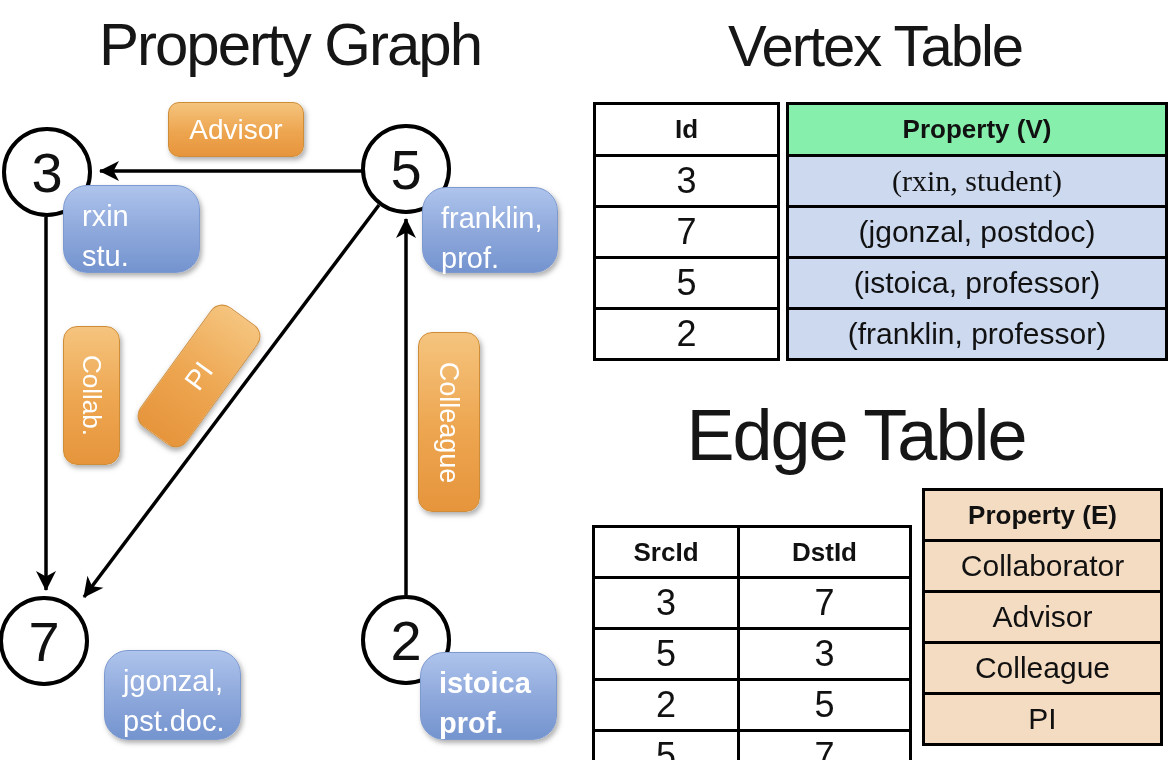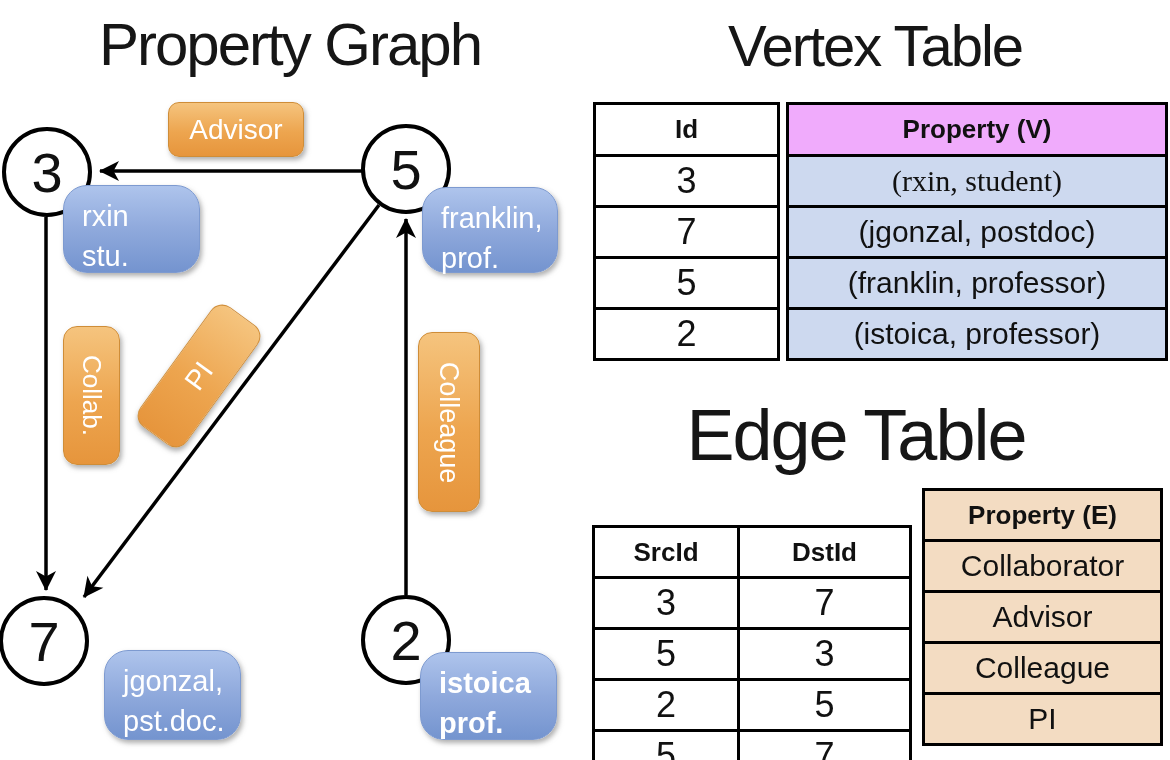--- a/index.html
+++ b/index.html
@@ -45,21 +45,21 @@
   #edges{position:absolute;left:0;top:0;z-index:2;}
 
   
   .tbl{position:absolute;border-collapse:collapse;table-layout:fixed;}
   .tbl td,.tbl th{border:3px solid #000;text-align:center;vertical-align:middle;
                   padding:0;color:#111;overflow:hidden;}
   .tbl th{font-weight:700;font-size:26px;}
   .id-cell{font-size:36px;font-weight:400;background:#fff;}
   .prop-v{background:#cdd9ef;font-size:30px;}
   .prop-e{background:#f3dcc2;font-size:30px;}
-  th.prop-v{background:#f0abfc;}
+  th.prop-v{background:#86efac;}
   th.prop-e{background:#f3dcc2;}
 </style>
 </head>
 <body>
 
 <div id="stage">
 
   <div class="title" id="pg-title">Property Graph</div>
   <div class="title" id="vt-title">Vertex Table</div>
   <div class="title" id="et-title">Edge Table</div>
@@ -136,24 +136,24 @@
         <tr>
           <th class="prop-v" style="height:49px;">Property (V)</th>
         </tr>
     <tr>
           <td class="prop-v" style="height:48px;font-family:Liberation Serif, serif;">(rxin, student)</td>
         </tr>
     <tr>
           <td class="prop-v" style="height:48px;">(jgonzal, postdoc)</td>
         </tr>
     <tr>
+          <td class="prop-v" style="height:48px;">(istoica, professor)</td>
+        </tr>
+    <tr>
           <td class="prop-v" style="height:48px;">(franklin, professor)</td>
-        </tr>
-    <tr>
-          <td class="prop-v" style="height:48px;">(istoica, professor)</td>
         </tr>
   </tbody>
     </table>
 
   <table class="tbl" style="left:592px;top:488px;width:320px;margin-top:37px;">
     <tbody>
         <tr>
       <th style="height:48px;width:142px;">SrcId</th>
       <th style="height:48px;">DstId</th>
     </tr>

